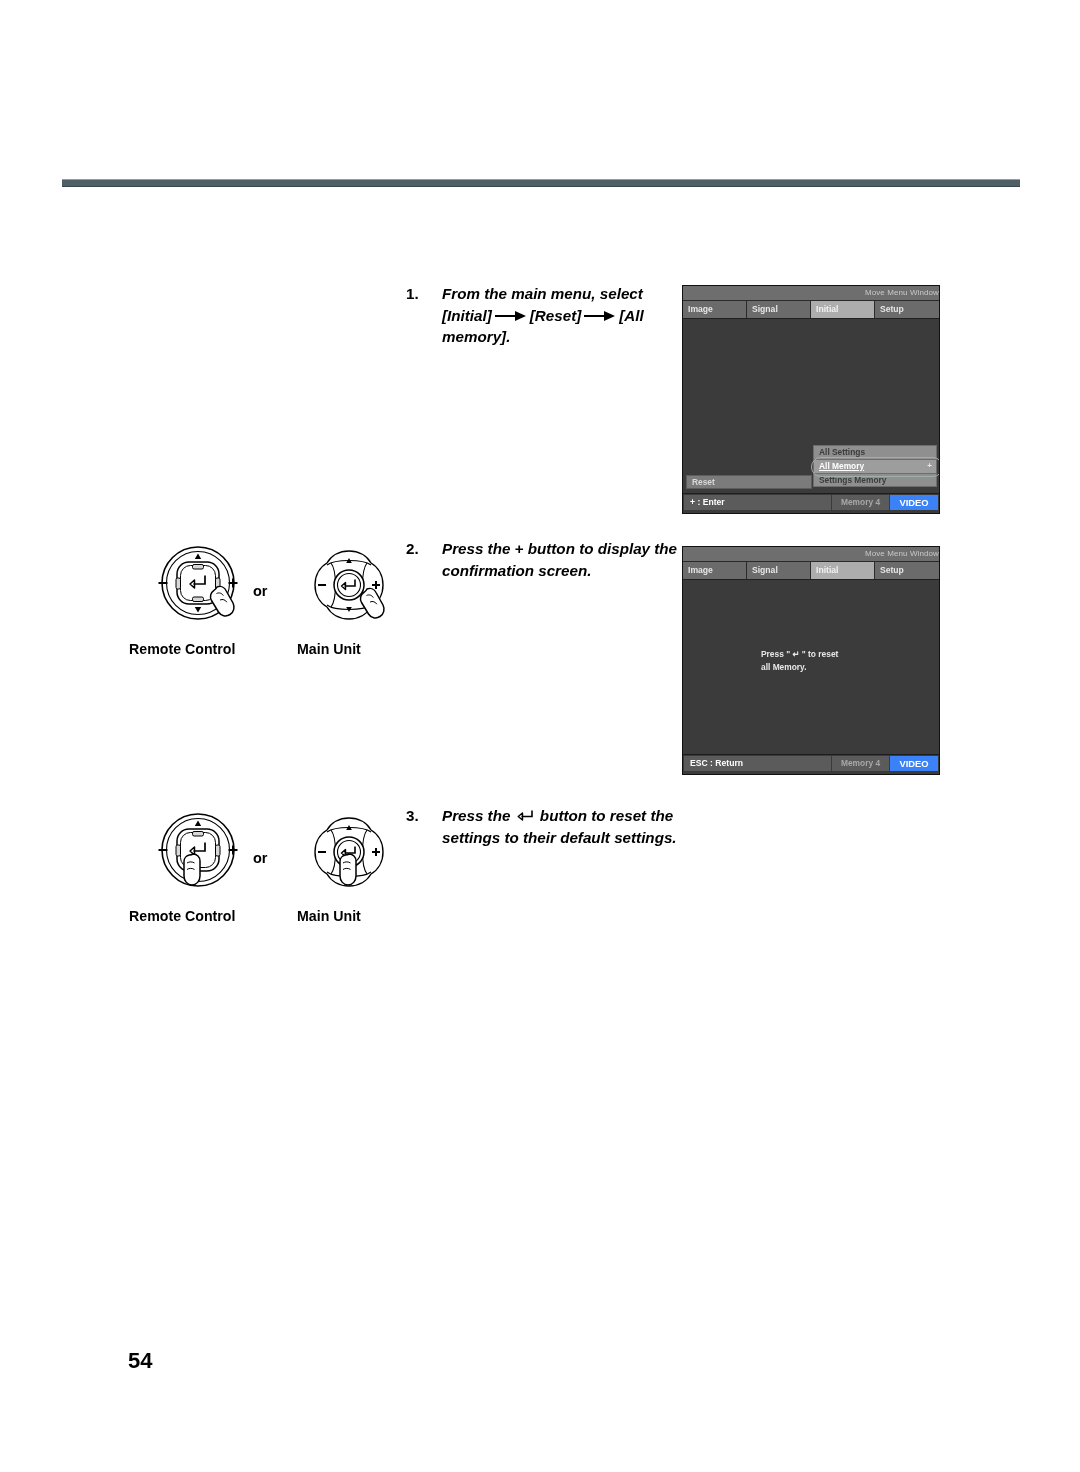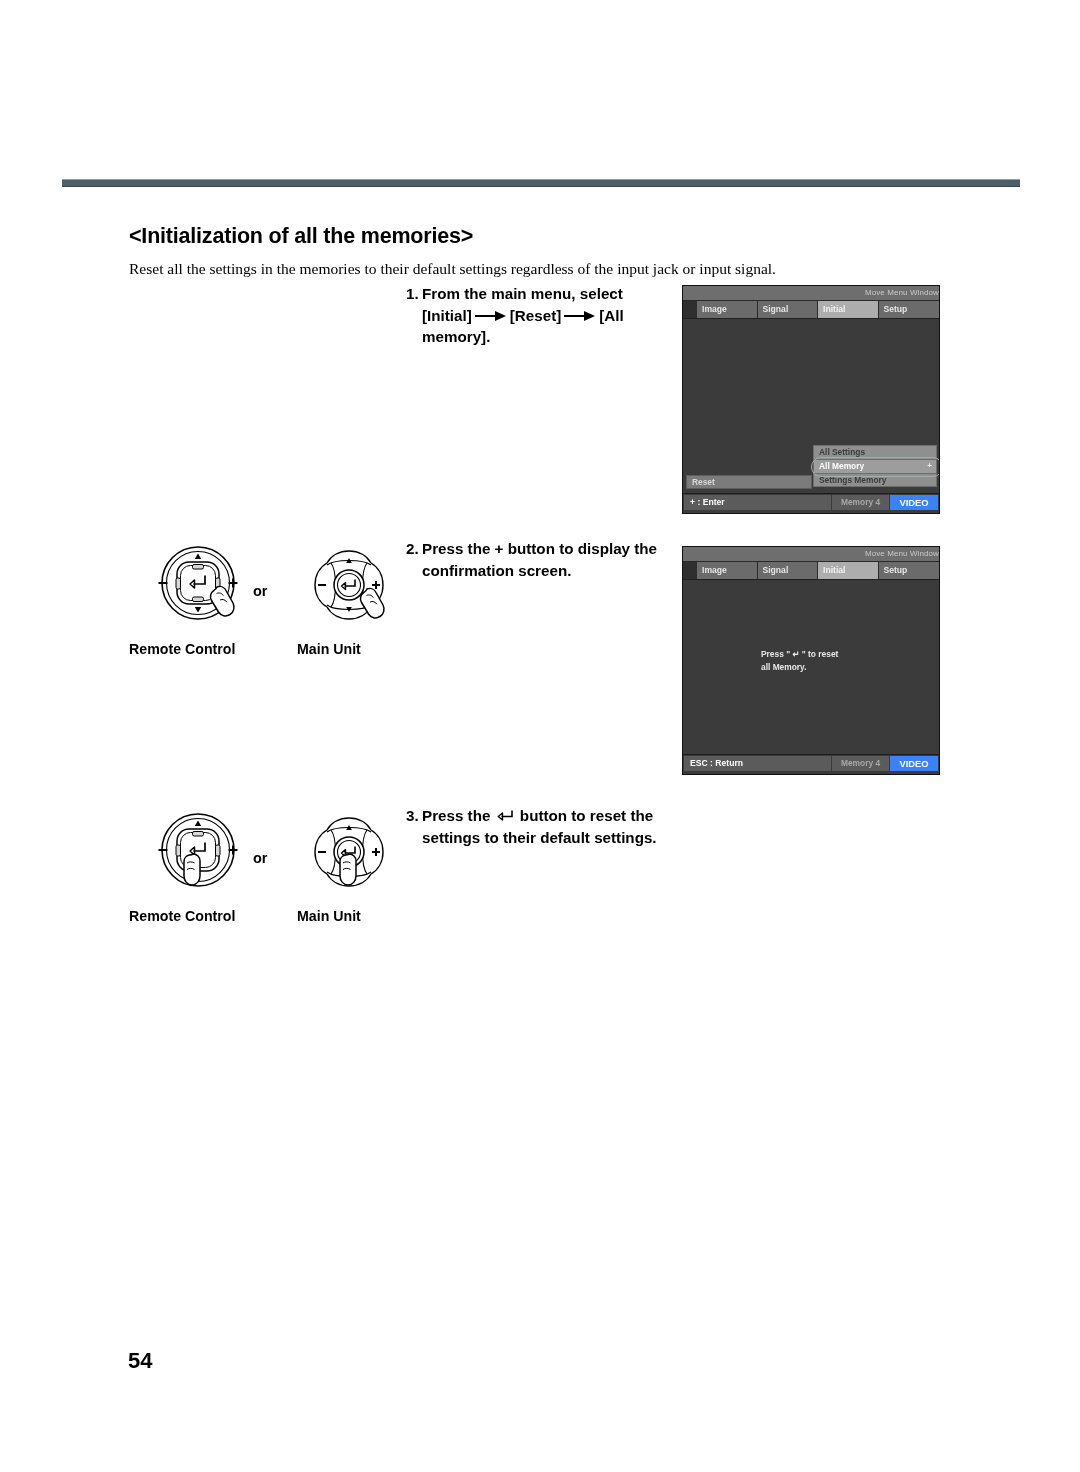--- a/index.html
+++ b/index.html
@@ -72,21 +72,22 @@
   }
   .step .num {
     position: absolute;
     left: 0;
     top: 0;
     width: 24px;
     text-align: left;
   }
   .step .body {
     display: block;
-    margin-left: 16px;
+    margin-left: 36px;
+    font-style: italic;
   }
   .step-1 { left: 406px; top: 283px; width: 266px; }
   .step-2 { left: 406px; top: 538px; width: 272px; }
   .step-3 { left: 406px; top: 805px; width: 280px; }
 
   .arrow-glyph {
     display: inline-block;
     position: relative;
     width: 32px;
     height: 9px;
@@ -173,21 +174,20 @@
     line-height: 14px;
     letter-spacing: 0.1px;
   }
 
   .osd-tabs {
     display: flex;
     height: 17px;
     background: #2f2f2f;
     border-bottom: 1px solid #202020;
     position: relative;
-    padding-left: 14px;
   }
   .osd-tab {
     flex: 1 1 25%;
     background: #6b6b6b;
     border-right: 1.5px solid #2a2a2a;
     color: #e6e6e6;
     font-size: 8.6px;
     font-weight: bold;
     line-height: 17px;
     padding-left: 5px;
@@ -239,20 +239,21 @@
     font-size: 8.4px;
     font-weight: bold;
     line-height: 12px;
     padding-left: 5px;
     position: relative;
   }
   .submenu-item:last-child { border-bottom: 1px solid #6d6d6d; }
   .submenu-item.selected {
     background: #9d9d9d;
     color: #ffffff;
+    text-decoration: underline;
   }
   .submenu-item .pm {
     position: absolute;
     right: 4px;
     top: 0;
     font-size: 8px;
     color: #eaeaea;
     line-height: 12px;
   }
   .sel-ring {
@@ -322,23 +323,21 @@
     text-align: center;
   }
 </style>
 </head>
 <body>
 
 <div class="page">
 
   <div class="header-rule"></div>
 
-  <h1 class="section-title">&lt;Initialization of all the memories&gt;</h1>
-
-  <p class="lede">Reset all the settings in the memories to their default settings regardless of the input jack or input signal.</p>
+
 
   <div class="step step-1">
     <span class="num">1.</span>
     <span class="body">
       <span>From the main menu, select</span><br>
       <span>[Initial]</span><span class="arrow-glyph"></span><span>[Reset]</span><span class="arrow-glyph"></span><span>[All</span><br>
       <span>memory].</span>
     </span>
   </div>
 

